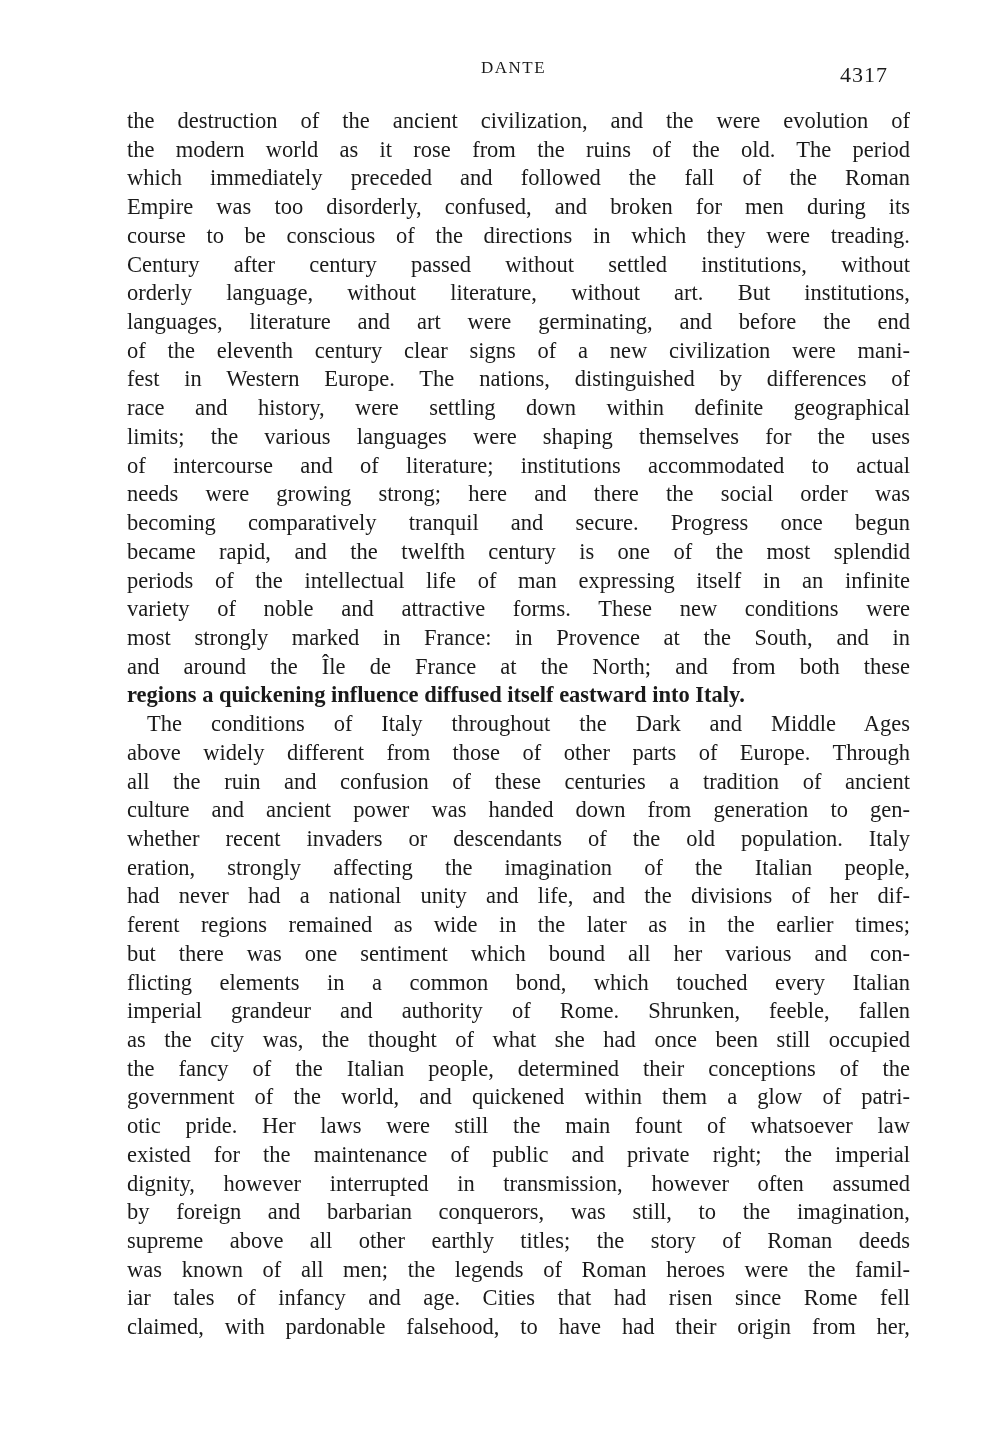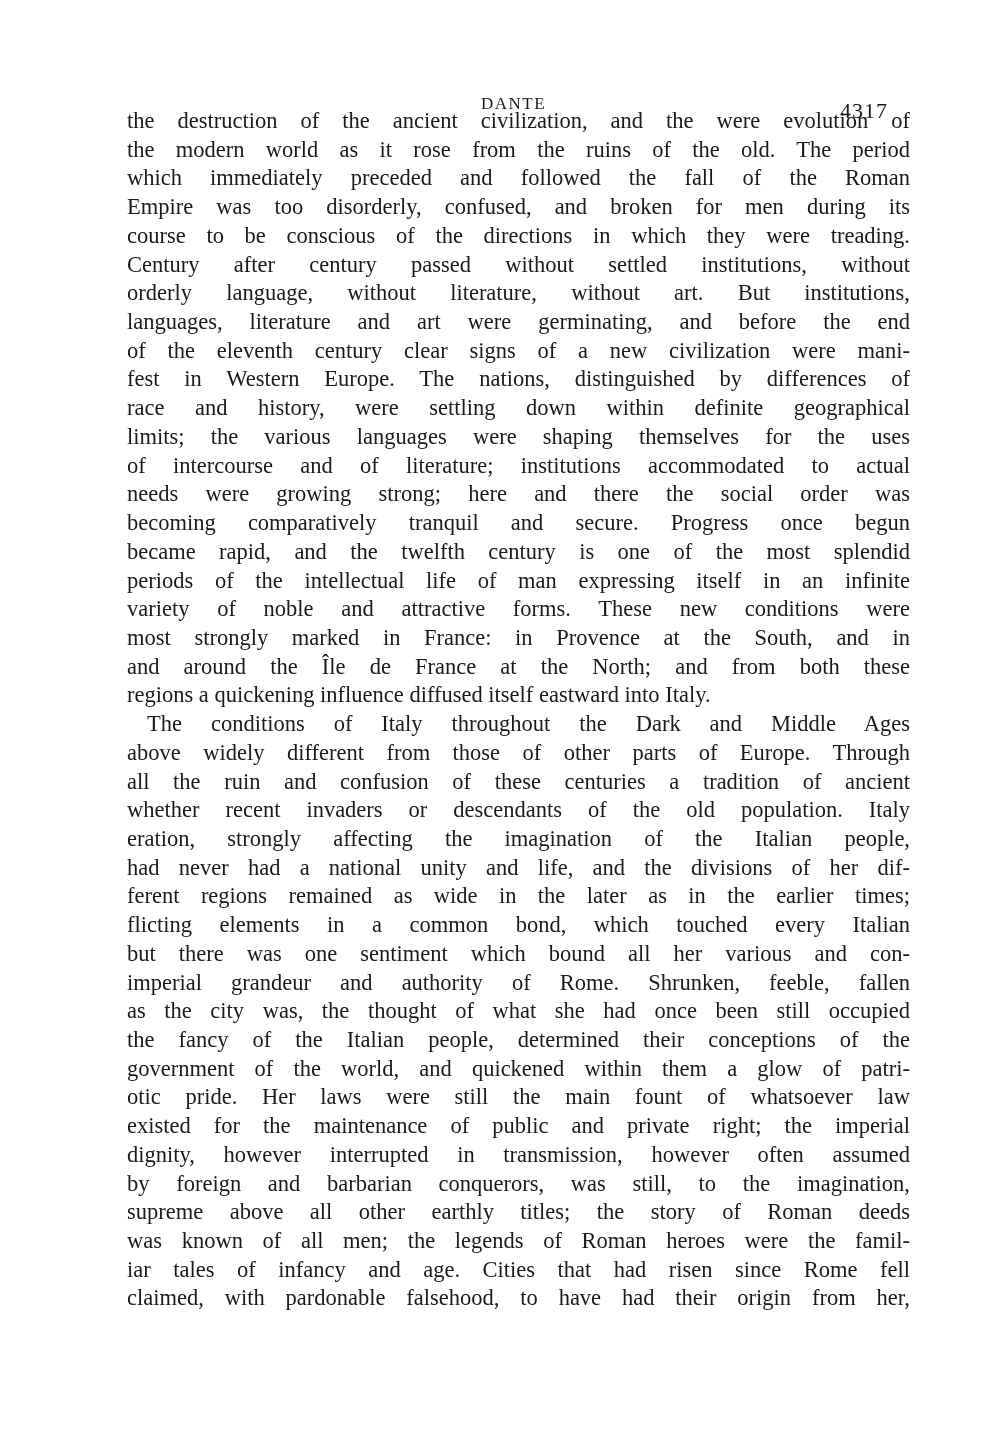--- a/index.html
+++ b/index.html
@@ -1,25 +1,25 @@
 <!DOCTYPE html>
 <html><head>
 <meta charset="utf-8">
 <style>
   html, body { margin: 0; padding: 0; background: #ffffff; }
   body { width: 1000px; height: 1453px; position: relative; overflow: hidden; }
   .page { position: absolute; left: 0; top: 0; width: 1000px; height: 1453px; background: #fff; color: #1a1a1a;
           font-family: "Liberation Serif", "DejaVu Serif", serif; }
-  .running-head { position: absolute; top: 58px; left: 0; width: 1000px; height: 30px; margin-top: 36px; }
+  .running-head { position: absolute; top: 58px; left: 0; width: 1000px; height: 30px; }
   .title { position: absolute; left: 481px; top: 0; font-size: 17px; letter-spacing: 1.5px; }
   .pagenum { position: absolute; left: 840px; top: 4px; font-size: 22px; letter-spacing: 1px; }
   .body { position: absolute; left: 127px; top: 107px; width: 783px; }
   .line { display: block; height: 28.73px; line-height: 28.73px; font-size: 22.5px; white-space: nowrap;
           text-align: justify; text-align-last: justify; }
-  .line.last { text-align-last: left; }
+  .line.last { text-align-last: left; font-weight: bold; }
   .line.indent { padding-left: 20px; }
 </style>
 </head>
 <body>
 
 <div class="page">
   <div class="running-head">
     <span class="title">DANTE</span>
     <span class="pagenum">4317</span>
   </div>
@@ -44,26 +44,27 @@
         <span class="line">periods of the intellectual life of man expressing itself in an infinite</span>
         <span class="line">variety of noble and attractive forms.  These new conditions were</span>
         <span class="line">most strongly marked in France: in Provence at the South, and in</span>
         <span class="line">and around the Île de France at the North; and from both these</span>
         <span class="line last">regions a quickening influence diffused itself eastward into Italy.</span>
       </div>
       <div>
         <span class="line indent">The conditions of Italy throughout the Dark and Middle Ages</span>
         <span class="line">above widely different from those of other parts of Europe.  Through</span>
         <span class="line">all the ruin and confusion of these centuries a tradition of ancient</span>
+        <span class="line">culture and ancient power was handed down from generation to gen-</span>
         <span class="line">whether recent invaders or descendants of the old population.  Italy</span>
         <span class="line">eration, strongly affecting the imagination of the Italian people,</span>
         <span class="line">had never had a national unity and life, and the divisions of her dif-</span>
         <span class="line">ferent regions remained as wide in the later as in the earlier times;</span>
+        <span class="line">but there was one sentiment which bound all her various and con-</span>
         <span class="line">flicting elements in a common bond, which touched every Italian</span>
-        <span class="line">but there was one sentiment which bound all her various and con-</span>
         <span class="line">imperial grandeur and authority of Rome.  Shrunken, feeble, fallen</span>
         <span class="line">as the city was, the thought of what she had once been still occupied</span>
         <span class="line">the fancy of the Italian people, determined their conceptions of the</span>
         <span class="line">government of the world, and quickened within them a glow of patri-</span>
         <span class="line">otic pride.  Her laws were still the main fount of whatsoever law</span>
         <span class="line">existed for the maintenance of public and private right; the imperial</span>
         <span class="line">dignity, however interrupted in transmission, however often assumed</span>
         <span class="line">by foreign and barbarian conquerors, was still, to the imagination,</span>
         <span class="line">supreme above all other earthly titles; the story of Roman deeds</span>
         <span class="line">was known of all men; the legends of Roman heroes were the famil-</span>

